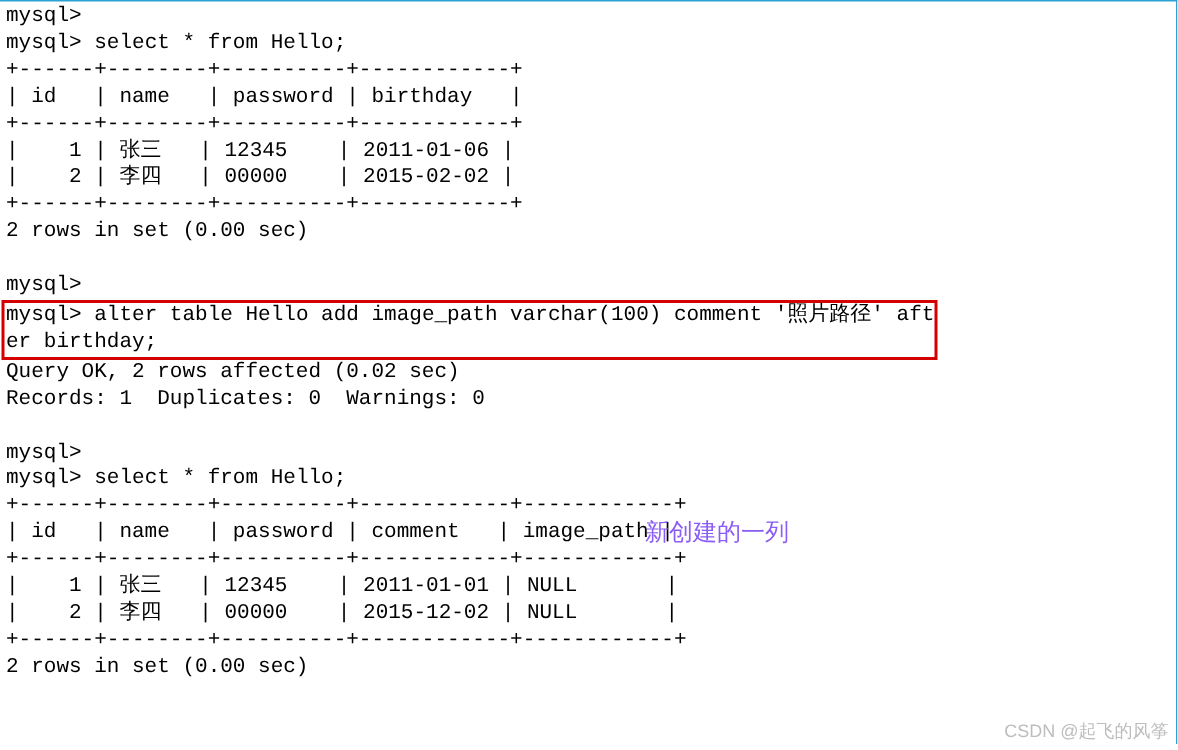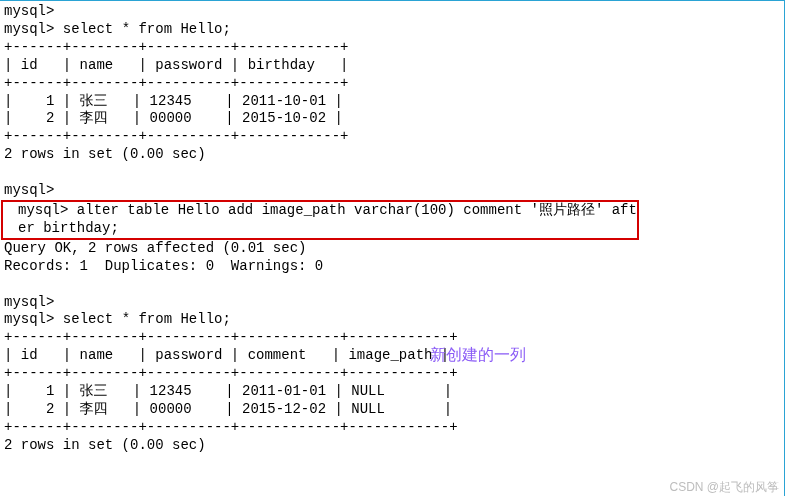--- a/index.html
+++ b/index.html
@@ -19,21 +19,21 @@
     padding: 2px 4px;
     white-space: pre;
     line-height: 1.28;
     color: #000;
     height: 496px;
     box-sizing: border-box;
   }
   .redbox {
     border: 2px solid #d40000;
     margin-left: -3px;
-    padding-left: 15px;
+    padding-left: 1px;
     display: inline-block;
     white-space: pre;
   }
   .annotation {
     color: #8b5cf6;
     position: absolute;
     font-family: "Microsoft YaHei", sans-serif;
     font-size: 16px;
   }
   .watermark {
@@ -47,29 +47,29 @@
   }
 </style>
 </head>
 <body>
 
 <div class="terminal"><span>mysql&gt;</span>
 <span>mysql&gt;</span> <span>select * from Hello;</span>
 <span>+------+--------+----------+------------+</span>
 <span>| id   | name   | password | birthday   |</span>
 <span>+------+--------+----------+------------+</span>
-<span>|    1 | 张三   | 12345    | 2011-10-01 |</span>
-<span>|    2 | 李四   | 00000    | 2015-10-02 |</span>
+<span>|    1 | 张三   | 12345    | 2011-01-06 |</span>
+<span>|    2 | 李四   | 00000    | 2015-02-02 |</span>
 <span>+------+--------+----------+------------+</span>
 <span>2 rows in set (0.00 sec)</span>
 
 <span>mysql&gt;</span>
 <span class="redbox"><span>mysql&gt;</span> <span>alter table Hello add image_path varchar(100) comment '照片路径' aft
 er birthday;</span></span>
-<span>Query OK, 2 rows affected (0.01 sec)</span>
+<span>Query OK, 2 rows affected (0.02 sec)</span>
 <span>Records: 1  Duplicates: 0  Warnings: 0</span>
 
 <span>mysql&gt;</span>
 <span>mysql&gt;</span> <span>select * from Hello;</span>
 <span>+------+--------+----------+------------+------------+</span>
 <span>| id   | name   | password | comment   | image_path |</span>
 <span>+------+--------+----------+------------+------------+</span>
 <span>|    1 | 张三   | 12345    | 2011-01-01 | NULL       |</span>
 <span>|    2 | 李四   | 00000    | 2015-12-02 | NULL       |</span>
 <span>+------+--------+----------+------------+------------+</span>

